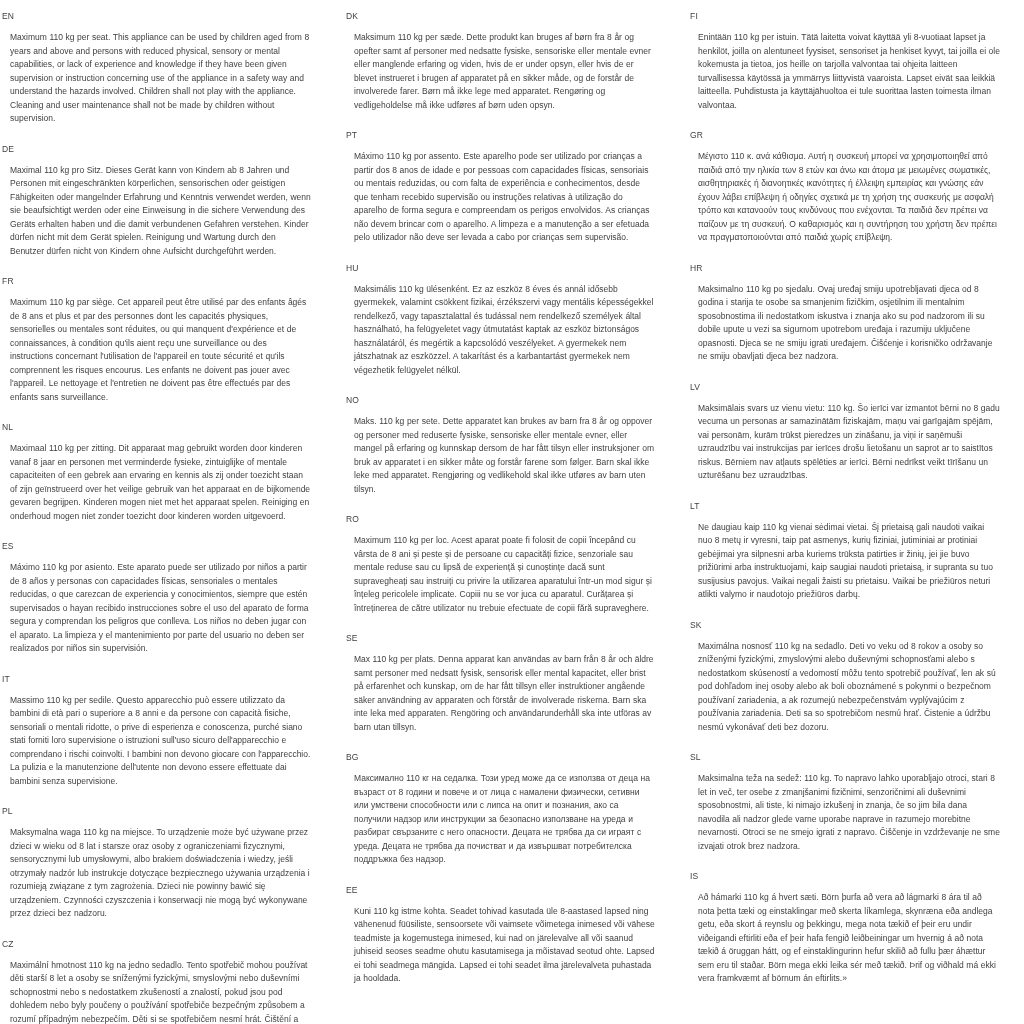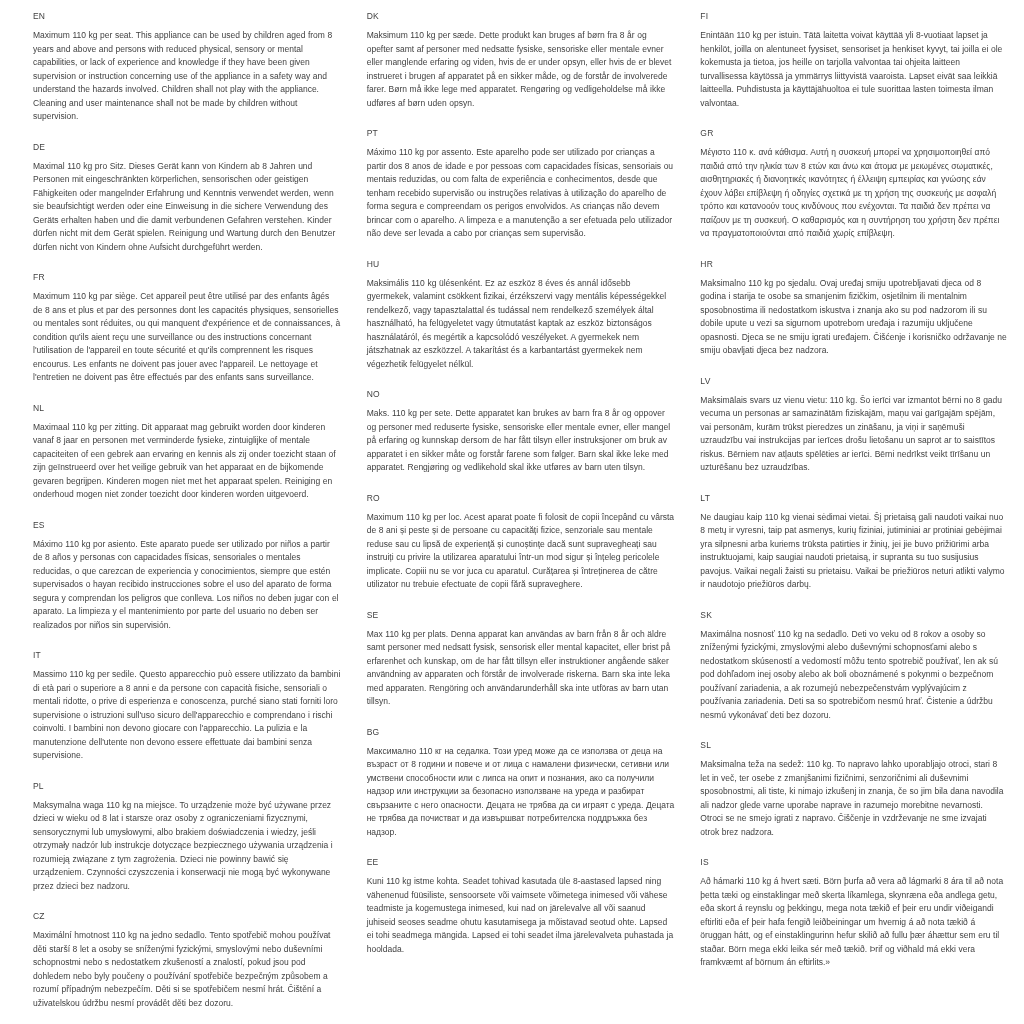--- a/index.html
+++ b/index.html
@@ -11,42 +11,42 @@
     width: 1024px;
     height: 1024px;
     font-family: "Liberation Sans", sans-serif;
     color: #3f3f3f;
     overflow: hidden;
   }
   .page {
     box-sizing: border-box;
     width: 1024px;
     height: 1024px;
-    padding: 10px 16px 10px 33px;
+    padding: 10px 16px 10px 2px;
     display: flex;
     gap: 26px;
   }
   .col {
     flex: 1 1 0;
     min-width: 0;
   }
   .lang-block {
     margin: 0 0 17px 0;
   }
   .lang-code {
     font-size: 8.5px;
     font-weight: 400;
     letter-spacing: 0.2px;
     margin: 0 0 6px 0;
     line-height: 13px;
   }
   .lang-text {
     font-size: 8.5px;
     line-height: 13.5px;
-    margin: 0;
+    margin: 8px;
     text-align: left;
     word-spacing: 0.2px;
   }
 </style>
 </head>
 <body>
 
 <div class="page">
 
   <div class="col">

